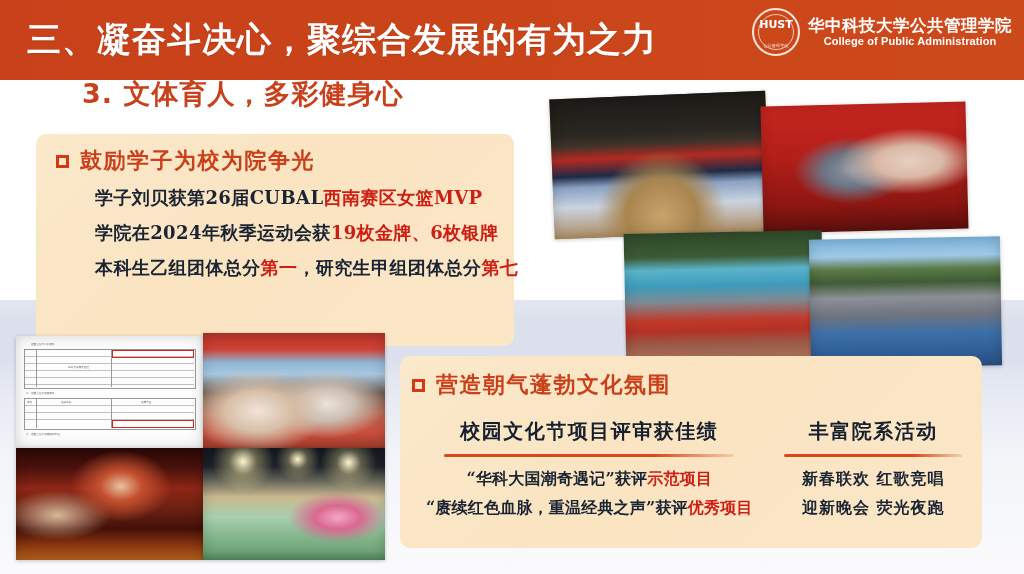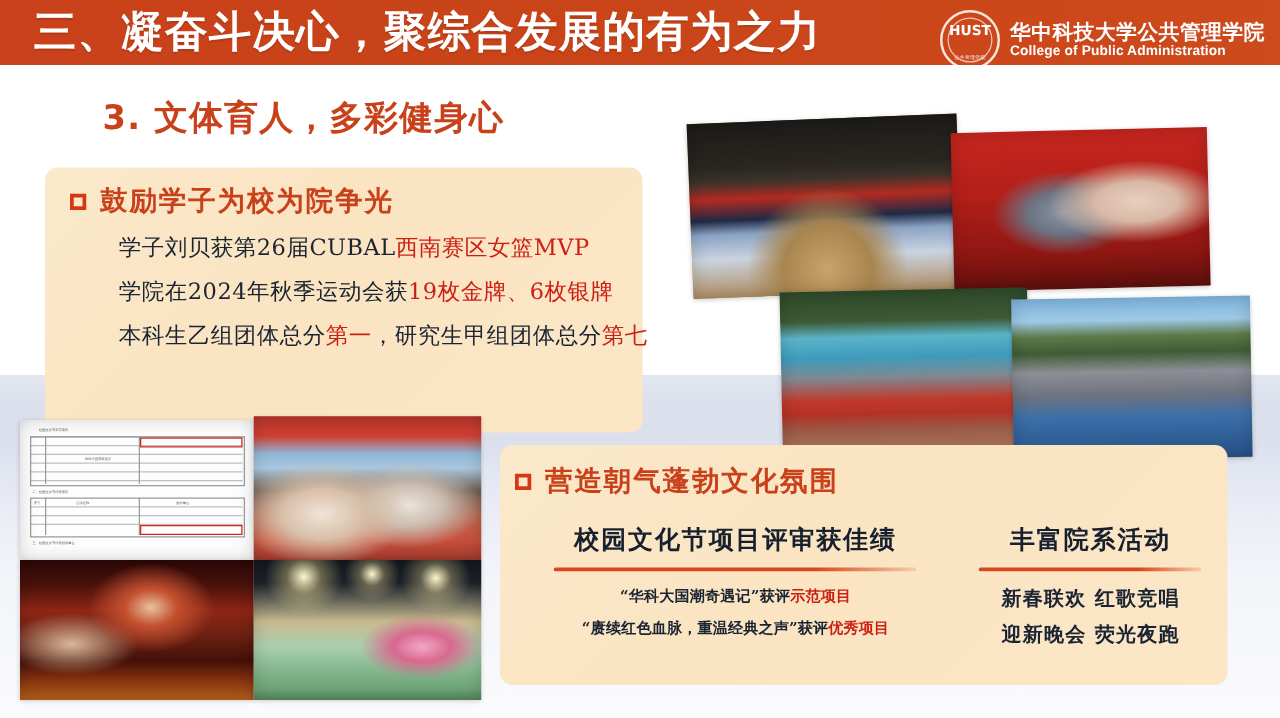--- a/index.html
+++ b/index.html
@@ -28,21 +28,21 @@
     width: 1024px; height: 274px;
     background:
       linear-gradient(180deg, rgba(205,211,228,0.55) 0%, rgba(221,226,240,0.45) 28%,
         rgba(238,240,247,0.4) 60%, rgba(248,249,252,0.3) 100%);
     pointer-events: none;
   }
 
   
   .header {
     position: absolute; left: 0; top: 0;
-    width: 1024px; height: 52px;
+    width: 1024px; height: 80px;
     background: linear-gradient(90deg, #c8411a 0%, #ca4419 45%, #cd4a1c 100%);
     display: flex; align-items: center;
   }
   .header-title {
     margin-left: 27px;
     color: #ffffff;
     font-size: 34px;
     font-weight: bold;
     font-family: "DejaVu Serif", "Liberation Serif", serif;
     letter-spacing: 1px;
@@ -76,21 +76,21 @@
     line-height: 1;
   }
   .seal-sub {
     position: absolute; left: 0; right: 0; bottom: 6px;
     text-align: center;
     color: rgba(255,255,255,0.9);
     font-size: 4px;
     line-height: 1;
     letter-spacing: .2px;
   }
-  .brand-text { display: flex; flex-direction: column; line-height: 1.12; }
+  .brand-text { display: flex; flex-direction: column; line-height: 1.12; align-items: center; }
   .brand-cn {
     color: #ffffff; font-size: 16.5px; font-weight: bold;
     font-family: "DejaVu Sans", sans-serif;
     letter-spacing: .5px; white-space: nowrap;
   }
   .brand-en {
     color: #ffffff; font-size: 11px; font-weight: bold;
     font-family: Liberation Sans, sans-serif;
     letter-spacing: .1px; white-space: nowrap;
   }
@@ -128,21 +128,21 @@
     color: #c8411a;
     font-size: 22px; font-weight: bold;
     font-family: "DejaVu Serif", "Liberation Serif", serif;
     letter-spacing: 1.5px;
     white-space: nowrap;
   }
 
   .panel-top .bullet-row { position: absolute; left: 20px; top: 12px; }
   .panel-top .lines { position: absolute; left: 59px; top: 52px; }
   .txt-line {
-    font-size: 18px; font-weight: normal;
+    font-size: 18px; font-weight: bold;
     font-family: "DejaVu Serif", "Liberation Serif", serif;
     color: #1a2433;
     letter-spacing: .4px;
     white-space: nowrap;
     margin-bottom: 11px;
   }
   .hl { color: #cc2014; }
 
   .panel-bottom .bullet-row { position: absolute; left: 12px; top: 14px; }
 
@@ -164,21 +164,21 @@
   }
   .col-rule {
     height: 2.5px;
     background: linear-gradient(90deg, #d8481d 0%, #d8481d 72%, rgba(216,72,29,0.15) 100%);
     margin: 9px auto 12px auto;
     border-radius: 2px;
   }
   .col-a .col-rule { width: 290px; }
   .col-b .col-rule { width: 178px; }
   .col-item {
-    font-size: 12px; font-weight: bold;
+    font-size: 16px; font-weight: bold;
     font-family: "DejaVu Serif", "Liberation Serif", serif;
     color: #1a2433;
     white-space: nowrap;
     margin-bottom: 8px;
     text-align: center;
     letter-spacing: .2px;
   }
   .col-b .col-item {
     font-family: "DejaVu Sans", sans-serif;
     font-size: 16px;

